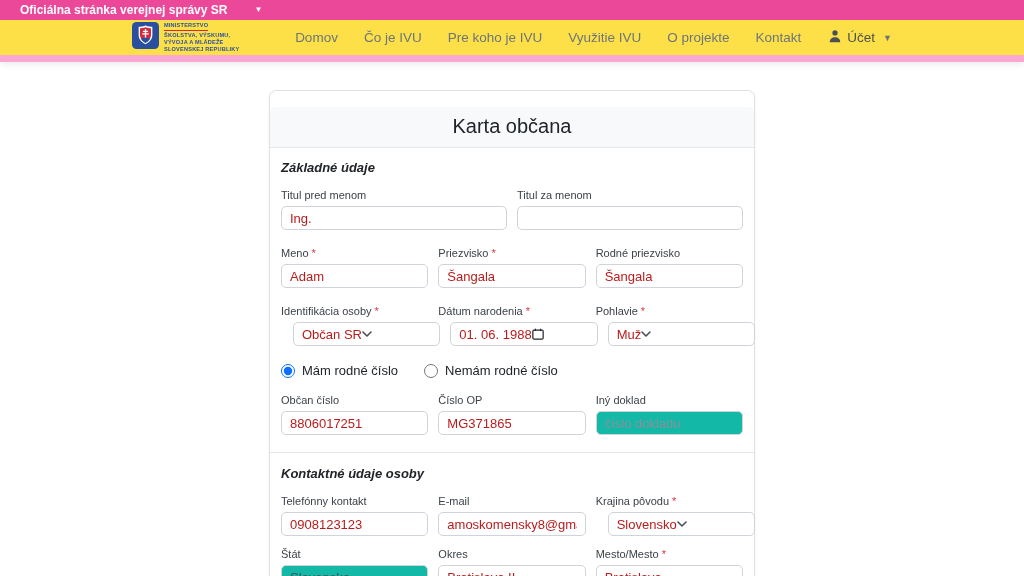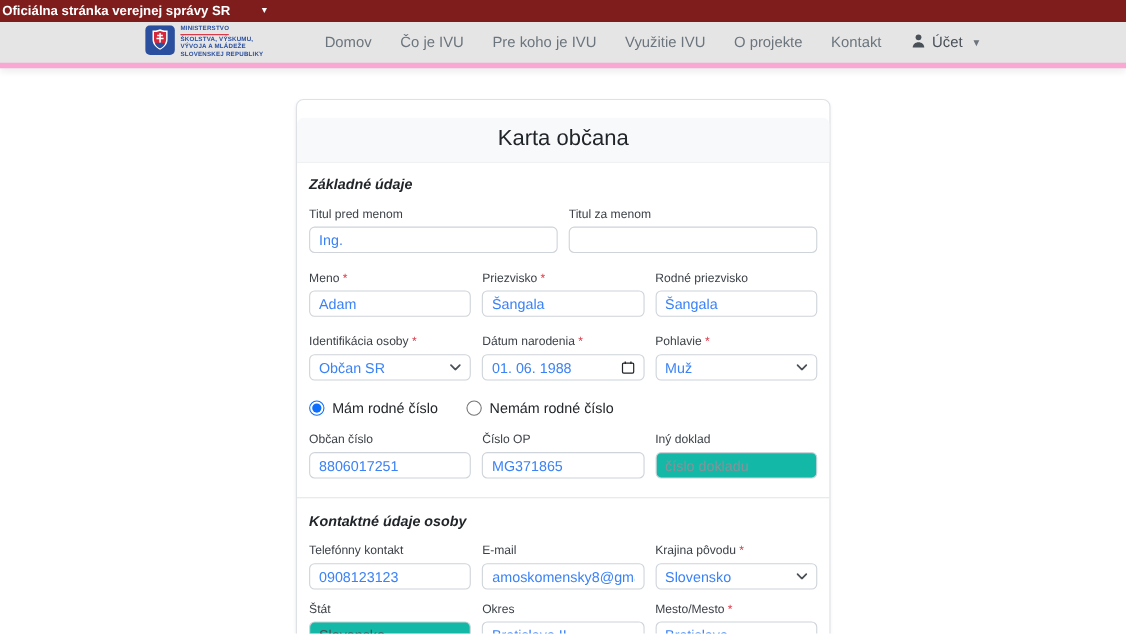--- a/index.html
+++ b/index.html
@@ -1,30 +1,30 @@
 <!DOCTYPE html>
 <html><head>
 <meta charset="utf-8">
 <style>
   * { box-sizing: border-box; margin: 0; padding: 0; }
   html, body { width: 1024px; height: 576px; overflow: hidden; }
   body { font-family: "Liberation Sans", sans-serif; background: #ffffff; }
 
   
   .topbar {
-    height: 20px; background: #7f1d1d; color: #ffffff;
-    display: flex; align-items: center; padding: 0 2px;
+    height: 20px; background: #ec4899; color: #ffffff;
+    display: flex; align-items: center; padding: 0 20px;
     font-size: 12px; font-weight: bold; gap: 27px; cursor: pointer;
   }
   .topbar-caret { font-size: 8px; line-height: 1; }
 
   
   .site-header {
-    height: 42px; background: #e5e5e5;
-    border-bottom: 5px solid #f9a8d4;
+    height: 42px; background: #fde047;
+    border-bottom: 7px solid #f9a8d4;
     box-shadow: 0 3px 6px rgba(0,0,0,0.07);
     position: relative; z-index: 2;
   }
   .header-inner {
     width: 760px; margin: 0 auto; height: 100%;
     display: flex; align-items: center; justify-content: space-between;
   }
   .logo { display: flex; align-items: center; gap: 5px; cursor: pointer; }
   .logo-text { display: flex; flex-direction: column; }
   .logo-line { font-size: 5.6px; font-weight: bold; color: #2a4f9e; letter-spacing: .2px; line-height: 1.25; }
@@ -62,29 +62,30 @@
   .row:last-child { margin-bottom: 0; }
 
   .field { display: flex; flex-direction: column; }
   .fl { font-size: 11px; color: #3c4248; margin-bottom: 5px; white-space: nowrap; }
   .req { color: #dc3545; margin-left: 3px; }
 
   .fc {
     height: 24px; width: 100%;
     border: 1px solid #ced4da; border-radius: 5px;
     font-family: "Liberation Sans", sans-serif;
-    font-size: 13px; color: #3b82f6; background: #ffffff;
+    font-size: 13px; color: #b91c1c; background: #ffffff;
     padding: 1px 8px; outline: none;
   }
   .fc::placeholder { color: #8a9199; }
   .fc:disabled, .fc.disabled { background: #14b8a6; color: #495057; }
 
   .select, .datefield {
-    display: flex; align-items: center; justify-content: space-between;
+    display: flex; align-items: center; 
     cursor: pointer;
+    margin-left: 12px;
   }
   .chevron-icon svg, .calendar-icon svg { display: block; }
 
   .radio-row { display: flex; align-items: center; gap: 26px; margin: 14px 0 16px; }
   .radio { display: flex; align-items: center; gap: 7px; font-size: 13px; color: #212529; cursor: pointer; }
   .radio input { width: 14px; height: 14px; accent-color: #0d6efd; margin: 0; }
 
   .divider { border: none; border-top: 1px solid #e3e6e9; margin: 17px -11px 13px; }
 </style>
 </head>

